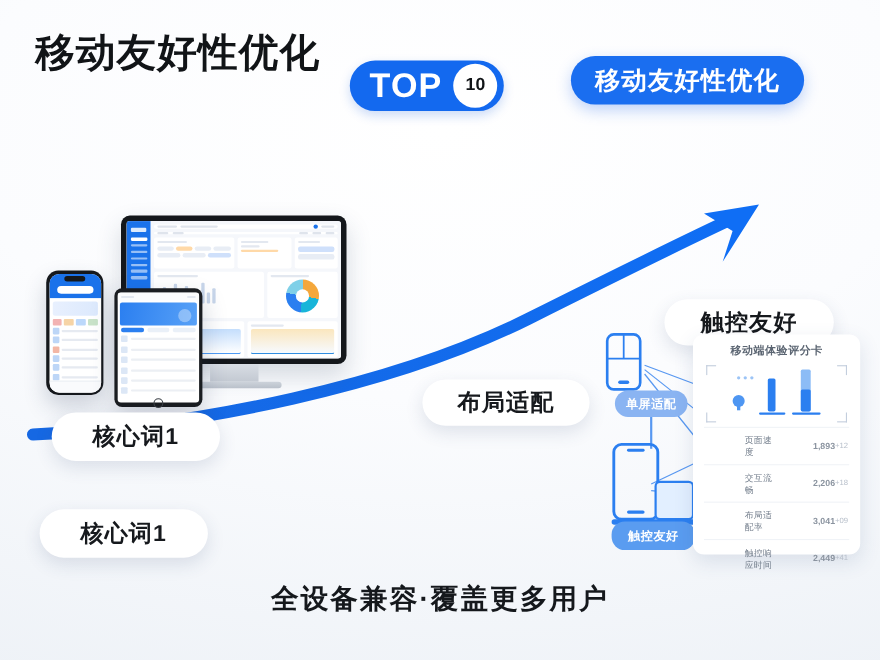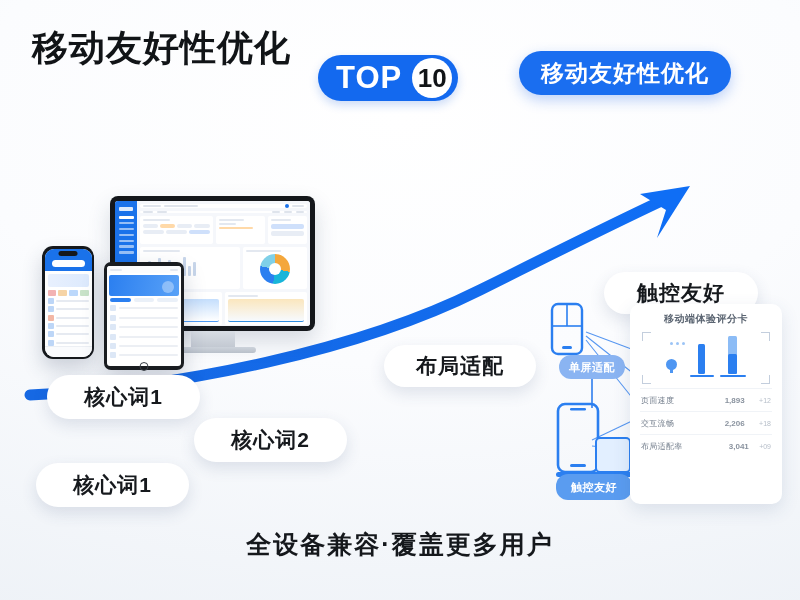--- a/index.html
+++ b/index.html
@@ -26,21 +26,21 @@
     background:#1369ef;border-radius:26px;
     padding:0 6px 0 18px;box-shadow:0 4px 10px rgba(20,90,220,.22);
   }
   .top-badge .tb-word{
     color:#ffffff;font-size:31px;font-weight:bold;letter-spacing:1px;
     padding-right:10px;
   }
   .top-badge .tb-num{
     width:40px;height:40px;border-radius:50%;background:#ffffff;
     display:flex;align-items:center;justify-content:center;
-    color:#111417;font-size:26px;font-weight:bold;
+    color:#111417;font-size:16px;font-weight:bold;
   }
   .pill-blue{
     position:absolute;left:519px;top:51px;
     height:44px;display:flex;align-items:center;justify-content:center;
     padding:0 22px;border-radius:23px;background:#1a6ef0;
     color:#ffffff;font-size:23px;font-weight:bold;letter-spacing:1px;
     box-shadow:0 5px 14px rgba(22,95,230,.28);white-space:nowrap;
   }
   .headline{
     position:absolute;left:0;right:0;top:122px;text-align:center;
@@ -177,21 +177,21 @@
   .sbase{position:absolute;bottom:7px;height:2.5px;border-radius:1.5px;background:#2b7ff0;}
   .sdots{position:absolute;left:28px;top:10px;display:flex;gap:3px;}
   .sdots i{width:3px;height:3px;border-radius:50%;background:#9cc4f6;display:block;}
   .sbulb{position:absolute;left:24px;bottom:14px;width:11px;height:11px;border-radius:50%;background:#4e96f2;}
   .sbulb:after{content:"";position:absolute;left:4px;top:10px;width:3px;height:4px;background:#4e96f2;}
   .score-row{
     display:flex;align-items:center;justify-content:space-between;
     padding:5.5px 1px;border-top:1px solid #f0f3f7;
     font-size:8px;filter:blur(.4px);
   }
-  .score-row .lbl{color:#737e8c;letter-spacing:.3px;}
+  .score-row .lbl{color:#737e8c;letter-spacing:.3px;margin-left:36px;}
   .score-row .val{color:#8a939f;font-weight:bold;margin-left:36px;}
   .score-row .delta{color:#b6bec9;font-size:7px;}
   
   .footer{
     position:absolute;left:0;right:0;top:528px;text-align:center;
     font-size:25px;font-weight:bold;color:#15181c;letter-spacing:2px;
   }
 </style>
 </head>
 <body>
@@ -393,21 +393,20 @@
         </div>
       <div class="tb-row">
           <b></b>
           <s></s>
         </div>
     </div>
     <span class="home"></span>
   </div>
 
   <div class="kw" id="kw1">核心词1</div>
-  <div class="kw" id="kw2">核心词2</div>
   <div class="kw" id="kw3">核心词1</div>
   <div class="kw" id="kwLayout">布局适配</div>
   <div class="kw" id="kwTouch">触控友好</div>
 
   <div class="right-panel">
 
     <svg class="diagram-svg" viewBox="0 0 130 210">
       <g stroke="#3b86ef" stroke-width="1.1" fill="none" opacity=".85">
         <line x1="52" y1="32" x2="100" y2="50"></line>
         <line x1="52" y1="36" x2="100" y2="74"></line>
@@ -469,18 +468,23 @@
       <div class="score-row">
         <span class="lbl">交互流畅</span>
         <span class="val">2,206</span>
         <span class="delta">+18</span>
       </div>
       <div class="score-row">
         <span class="lbl">布局适配率</span>
         <span class="val">3,041</span>
         <span class="delta">+09</span>
       </div>
+      <div class="score-row">
+        <span class="lbl">触控响应时间</span>
+        <span class="val">2,449</span>
+        <span class="delta">+41</span>
+      </div>
     </div>
   </div>
 
   <div class="footer">全设备兼容·覆盖更多用户</div>
 
 </div>
 
 </body></html>

